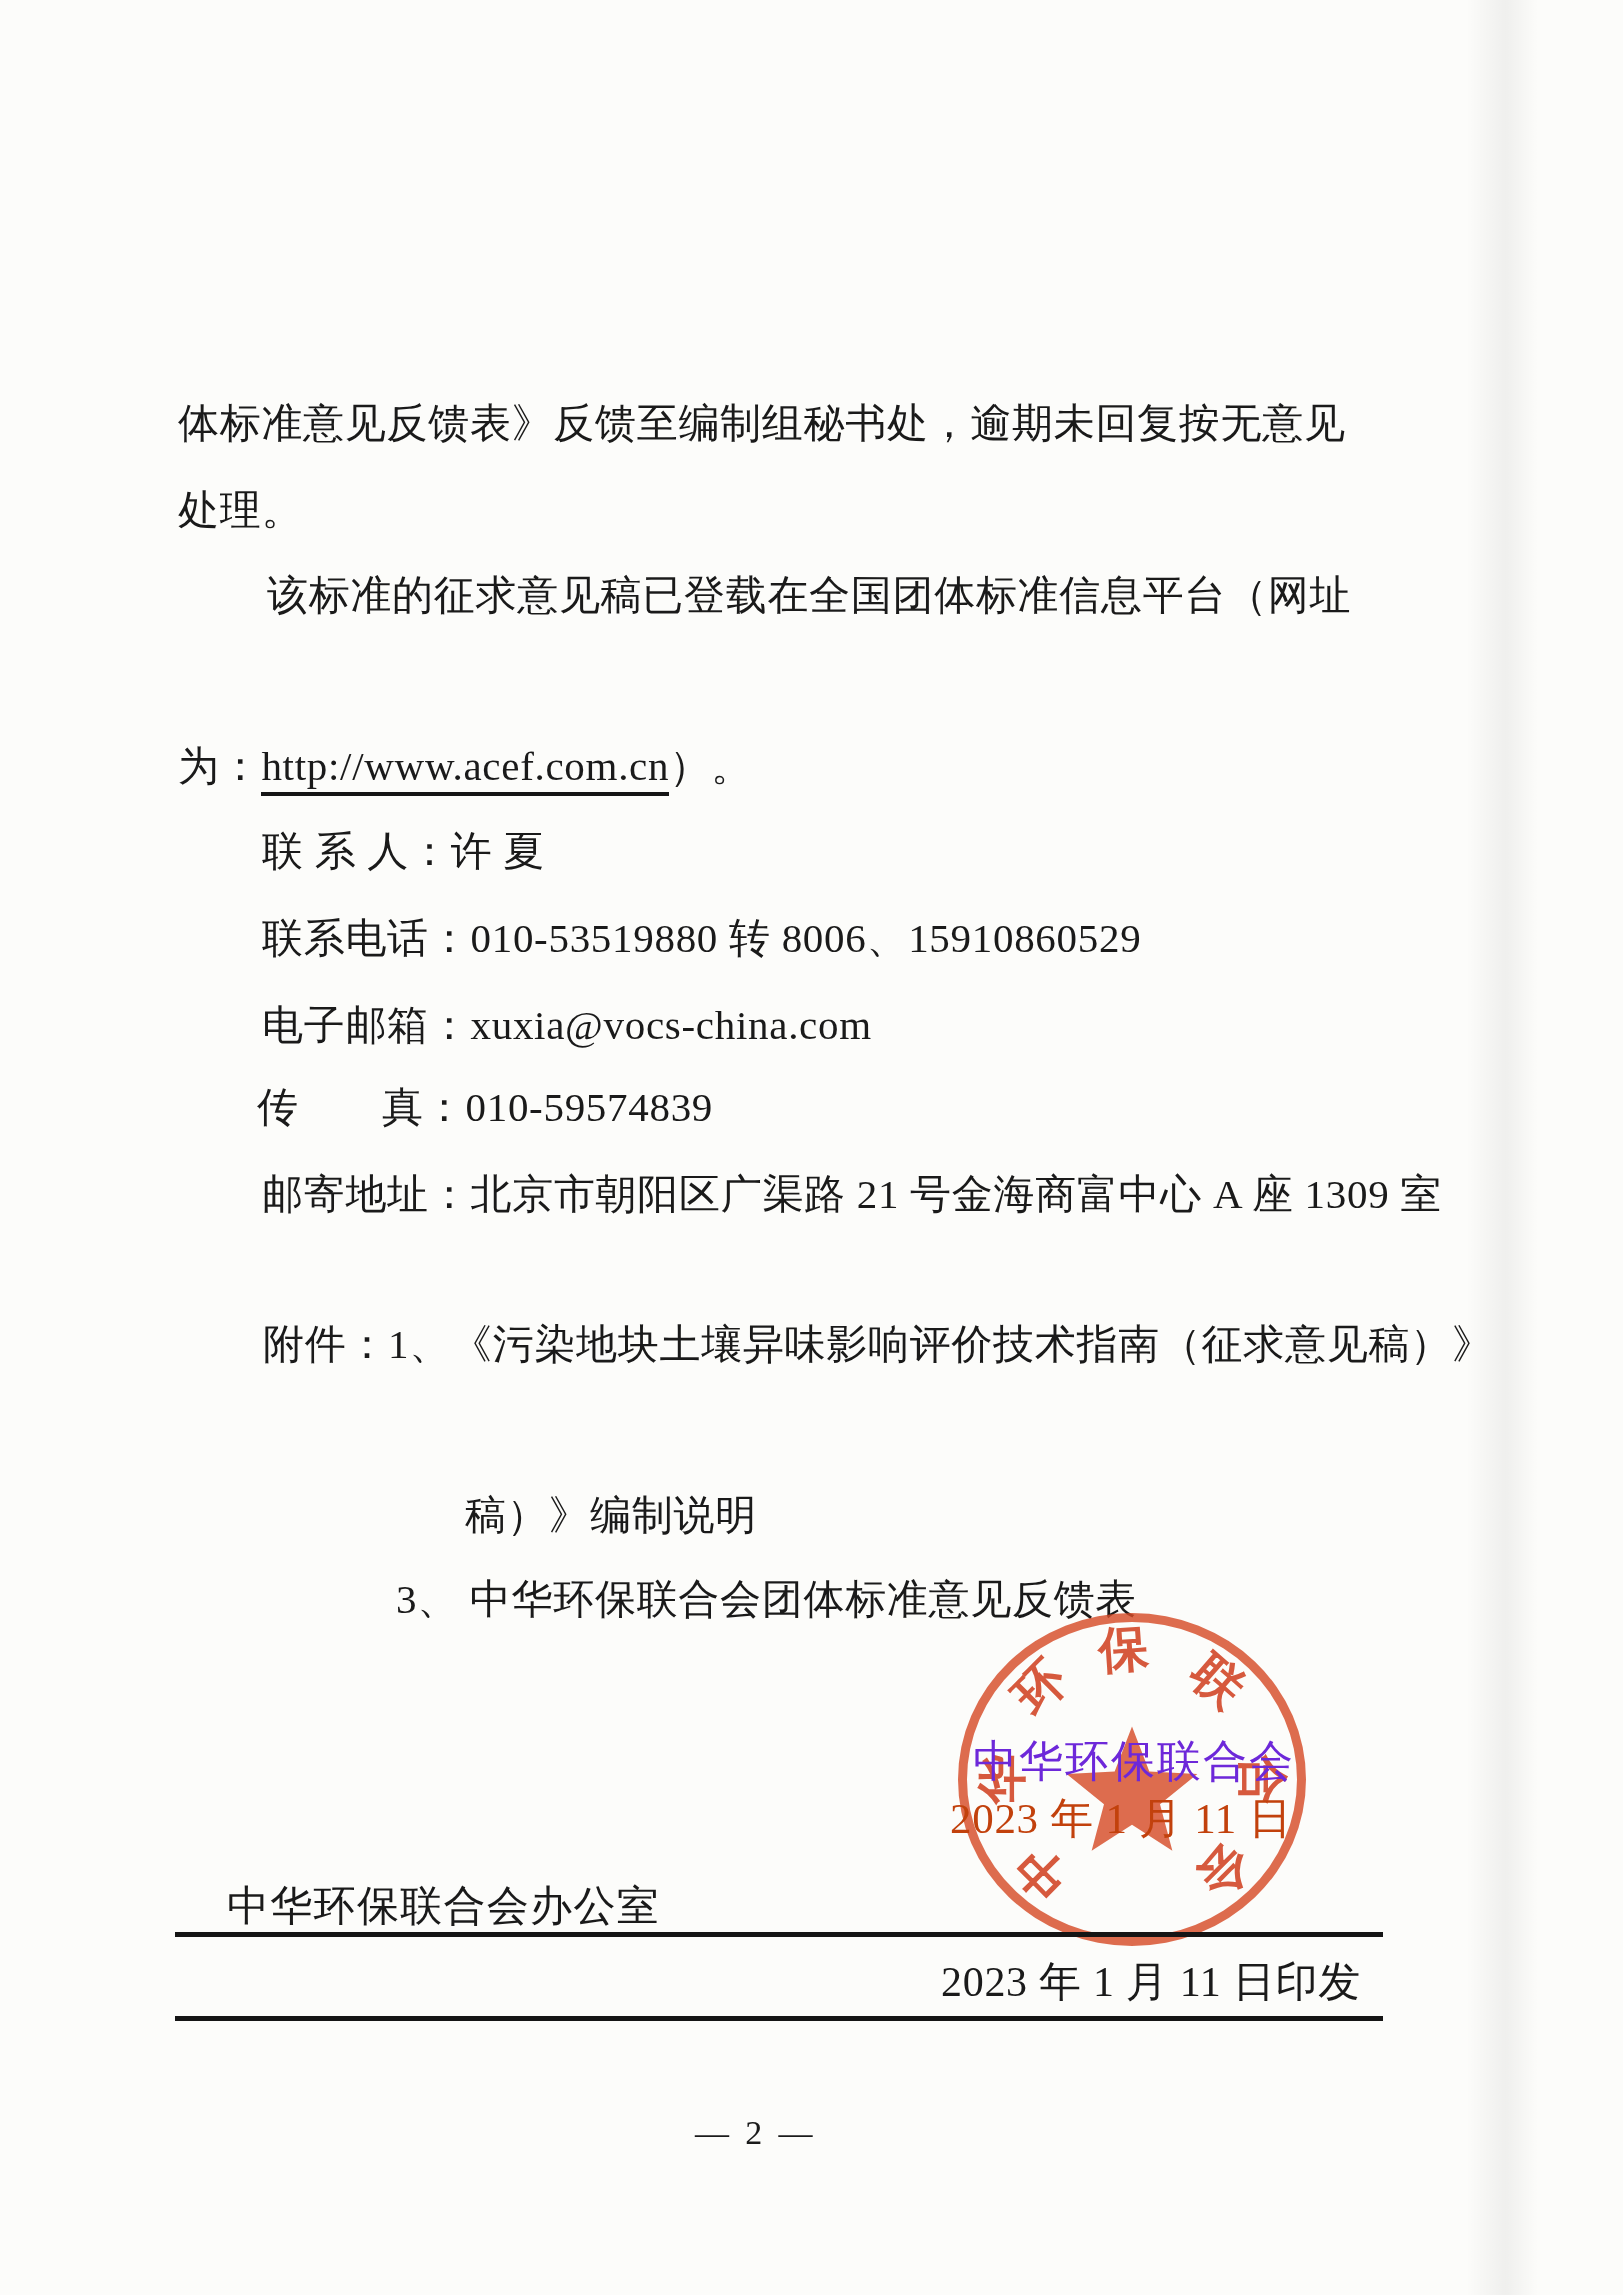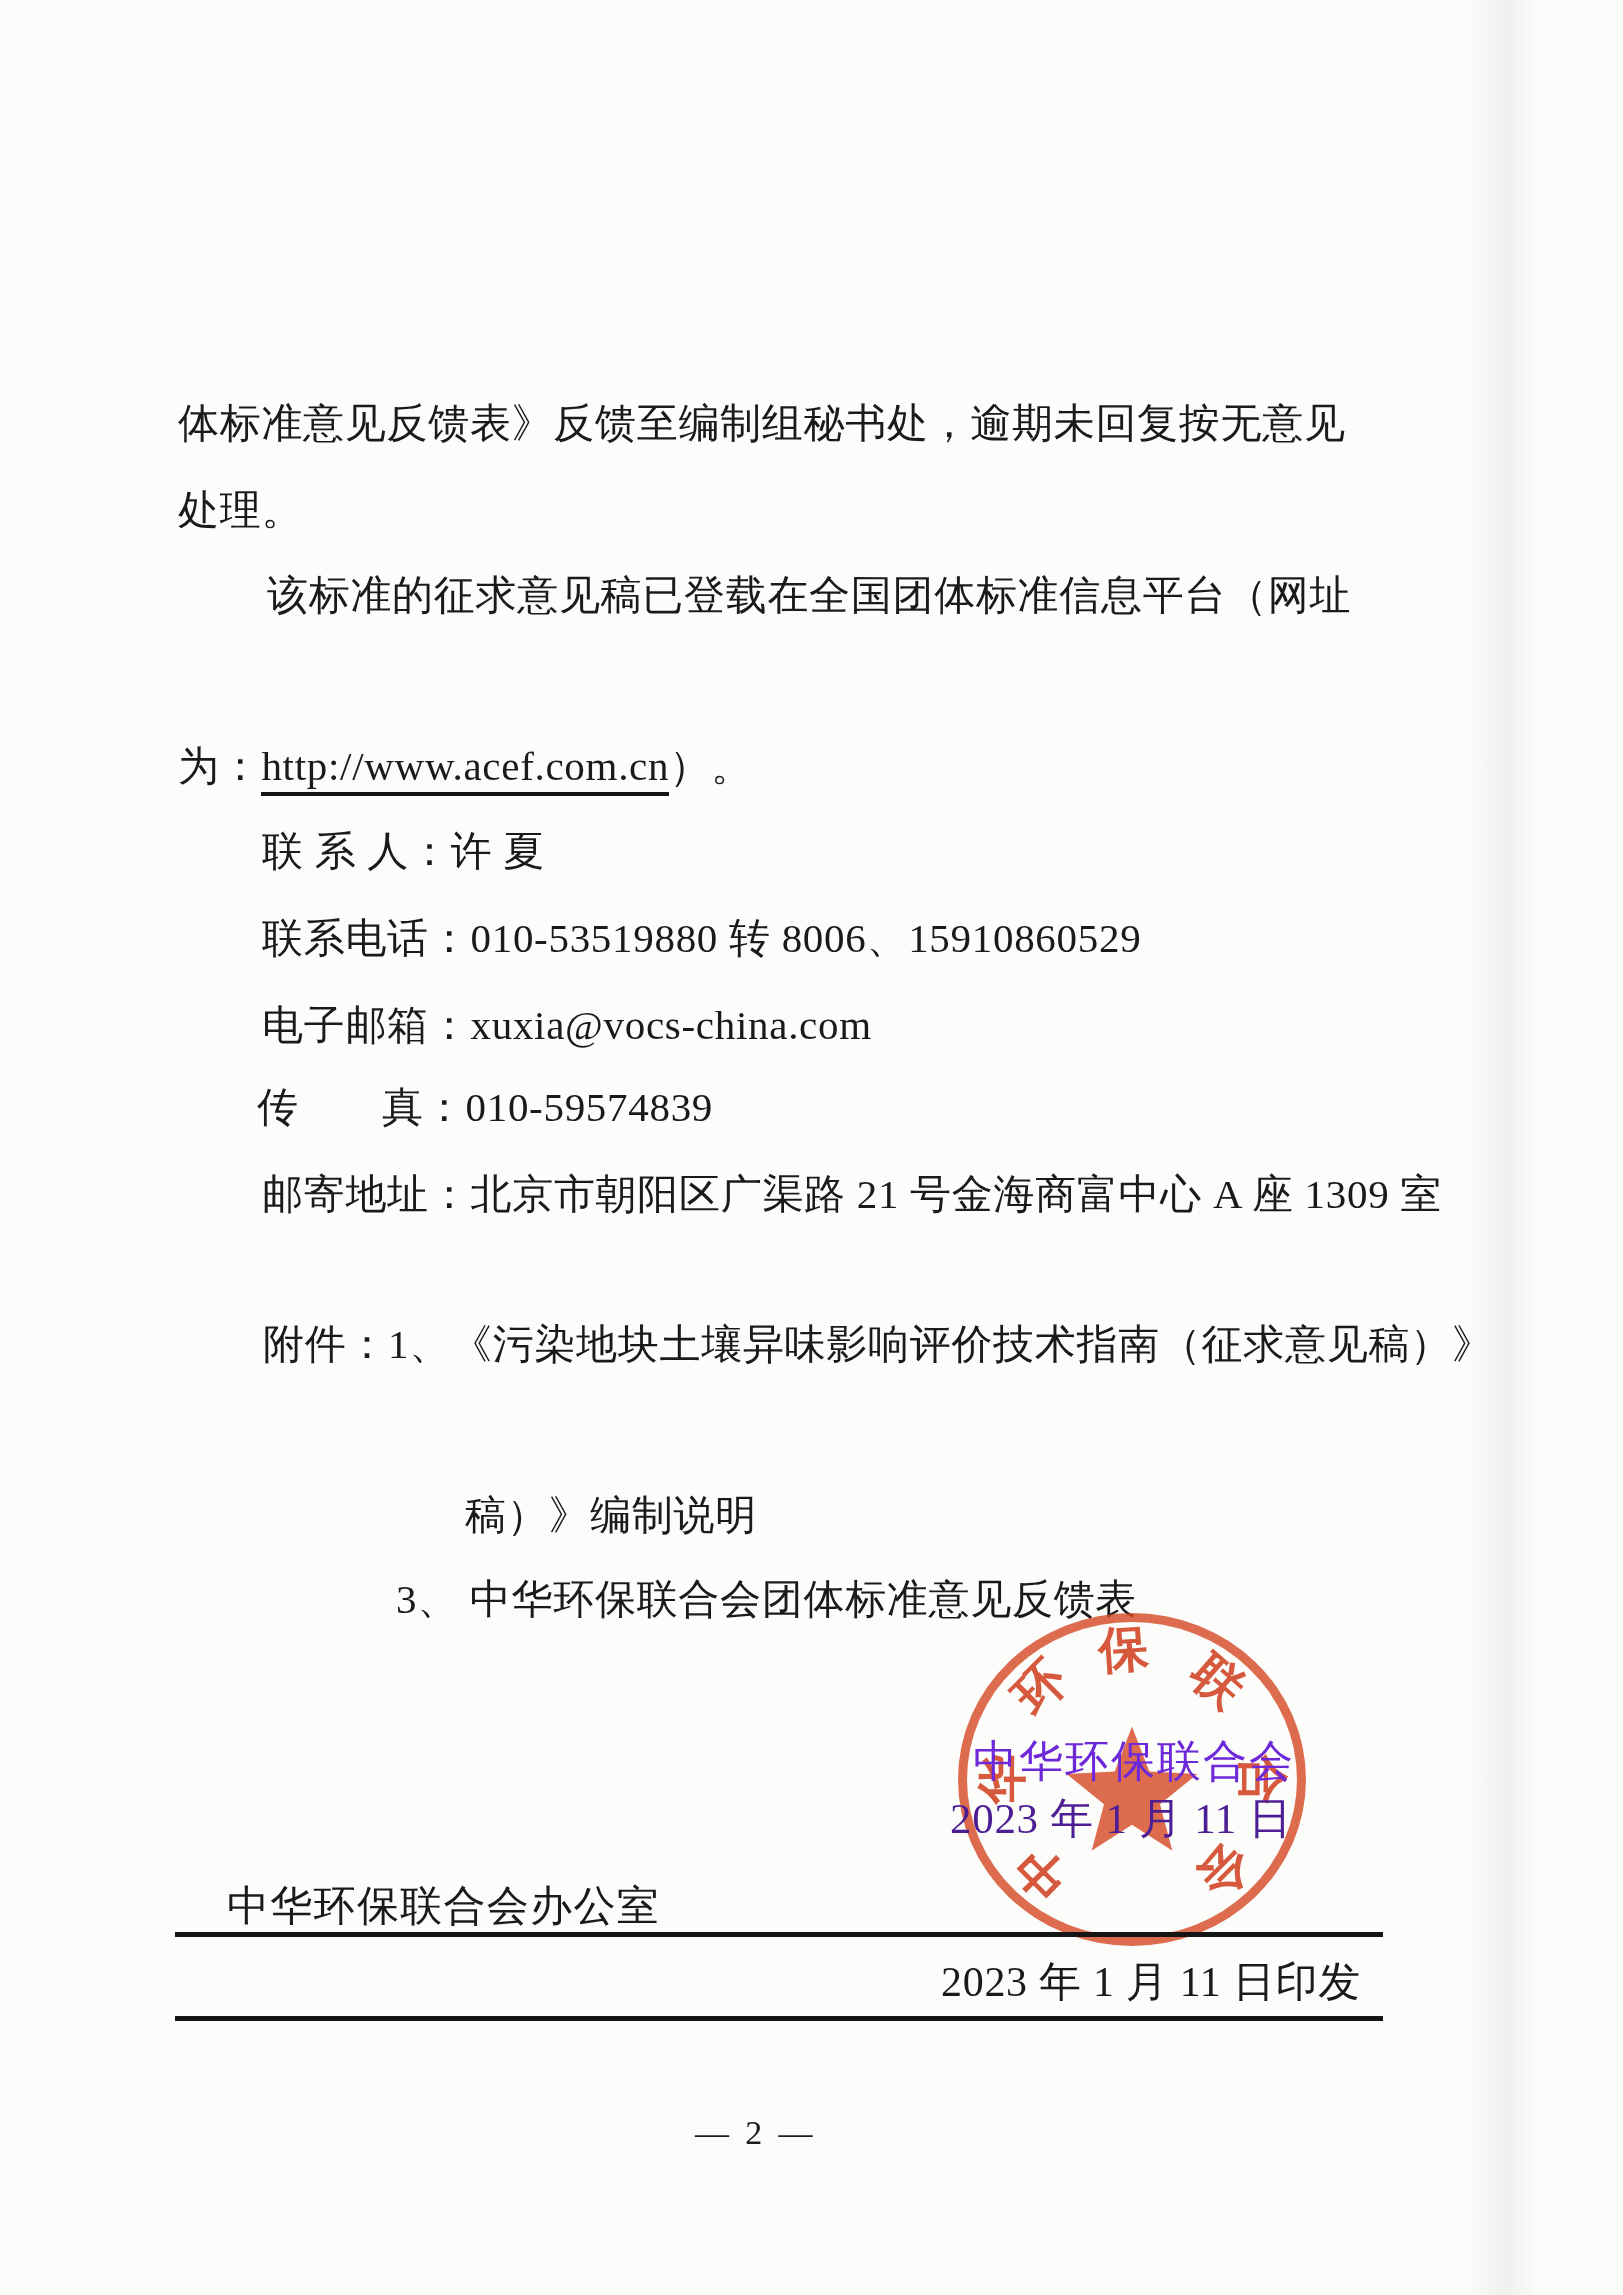--- a/index.html
+++ b/index.html
@@ -62,21 +62,21 @@
   }
   .seal-star{position:absolute;left:0;top:0;}
   .seal-org{
     position:absolute;left:973px;top:1732px;
     font-size:44px;letter-spacing:2px;white-space:nowrap;
     color:#6d28d9;z-index:5;
   }
   .seal-date{
     position:absolute;left:950px;top:1790px;
     font-size:43px;letter-spacing:0.7px;white-space:nowrap;
-    color:#4c1d95;z-index:5;
+    color:#c2410c;z-index:5;
   }
 
   
   .rule{
     position:absolute;left:175px;width:1208px;height:4.6px;
     background:#151515;z-index:6;
   }
   .rule-top{top:1932px;}
   .rule-bottom{top:2016px;}
   .footer-left{

